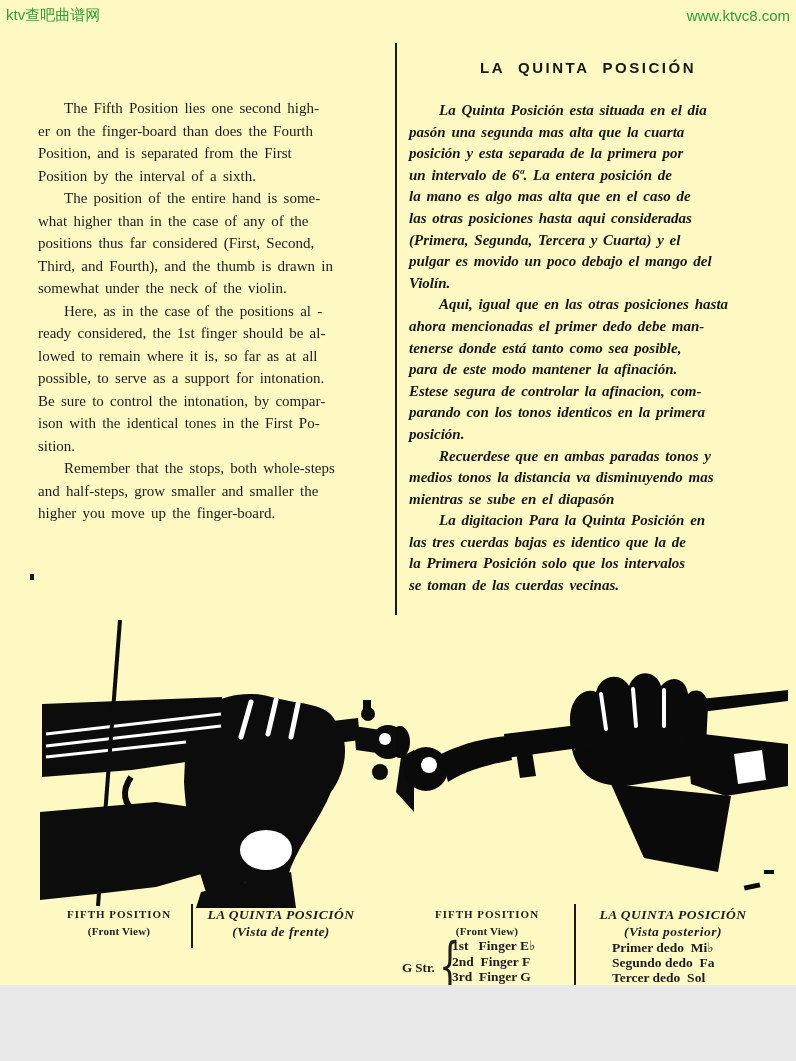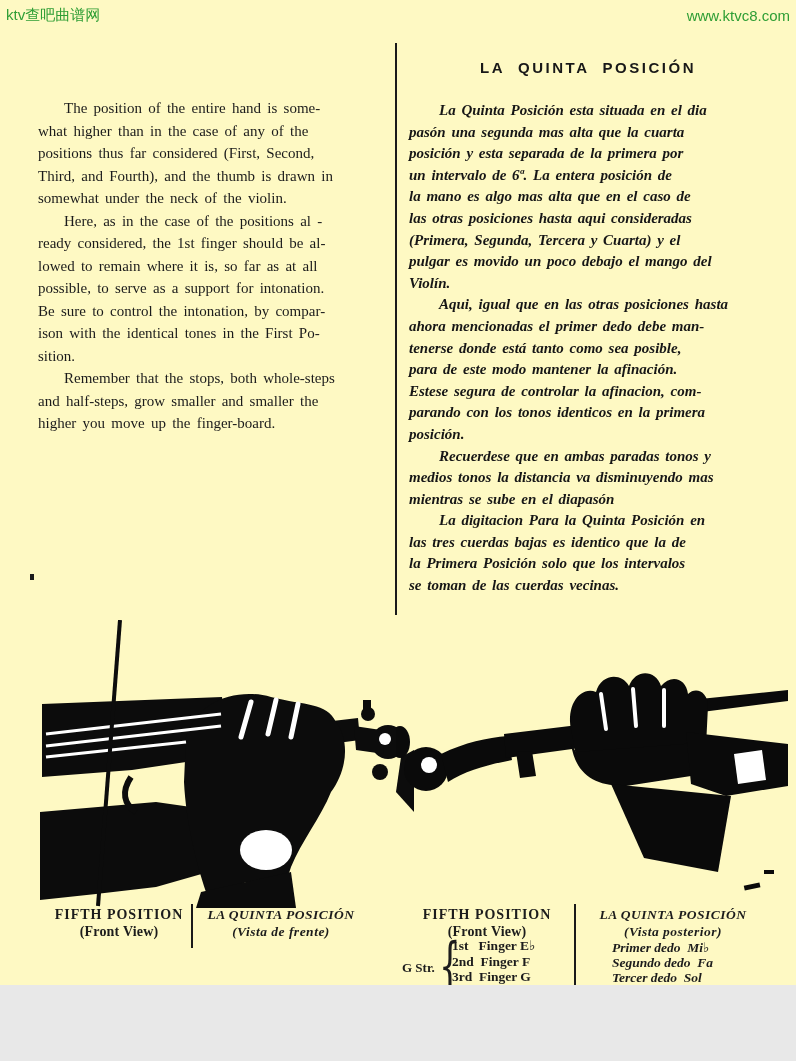--- a/index.html
+++ b/index.html
@@ -21,46 +21,50 @@
 
   
   .para-en{white-space:pre-line;font-size:15px;line-height:22.5px;text-indent:26px;margin:0;
            word-spacing:2.5px;color:#1b1b1b;}
   .para-es{white-space:pre-line;font-size:15px;line-height:21.6px;text-indent:30px;margin:0;
            font-style:italic;font-weight:700;word-spacing:2px;color:#161616;}
 
   .vdiv{background:#1a1a1a;width:2px;}
 
   
-  .cap-en{font-size:14px;font-weight:bold;letter-spacing:1px;text-align:center;line-height:17px;}
+  .cap-en{font-size:11px;font-weight:bold;letter-spacing:1px;text-align:center;line-height:17px;}
   .cap-en .sub{font-weight:bold;letter-spacing:0.2px;}
   .cap-es{font-size:13.5px;font-weight:bold;font-style:italic;letter-spacing:0.5px;text-align:center;line-height:17px;}
   .fing-row{font-size:13.5px;font-weight:600;line-height:15.5px;white-space:pre;
             font-family:"Liberation Serif","DejaVu Serif","DejaVu Sans",serif;}
-  .fing-row-es{font-size:13.5px;font-weight:700;font-style:italic;line-height:14.8px;white-space:pre;
+  .fing-row-es{font-size:13.5px;font-weight:700;line-height:14.8px;white-space:pre;
             font-family:"Liberation Serif","DejaVu Serif","DejaVu Sans",serif;}
   .brace{font-family:"DejaVu Serif",serif;font-size:62px;font-weight:400;transform:scaleX(0.55);line-height:60px;}
   .gstr{font-size:13px;font-weight:600;}
 
   .pagenum{font-size:16px;color:#2a2a2a;letter-spacing:1px;}
   .artifact{background:#1a1a1a;}
 </style>
 </head>
 <body>
 
 <div id="page">
 
   <div class="abs wm-green" style="left:6px;top:6px;">ktv查吧曲谱网</div>
   <div class="abs wm-green" style="right:6px;top:7px;">www.ktvc8.com</div>
 
   <div class="abs col-title" style="left:408px;top:59px;width:360px;">LA QUINTA POSICIÓN</div>
 
   <div class="abs vdiv" style="left:395px;top:43px;height:572px;"></div>
 
   <div class="abs" style="left:38px;top:97px;width:352px;">
+    <p class="para-en">The Fifth Position lies one second high-
+er on the finger-board than does the Fourth
+Position, and is separated from the    First
+Position by the interval of a sixth.</p>
     <p class="para-en">The position of the entire hand is some-
 what higher than in the case of any of   the
 positions thus far considered (First, Second,
 Third, and Fourth), and the thumb is drawn in
 somewhat under the neck of the violin.</p>
     <p class="para-en">Here, as in the case of the positions al -
 ready considered, the 1st finger should be al-
 lowed to remain where it is, so far as at all
 possible, to serve as a support for intonation.
 Be sure to control the intonation, by compar-

